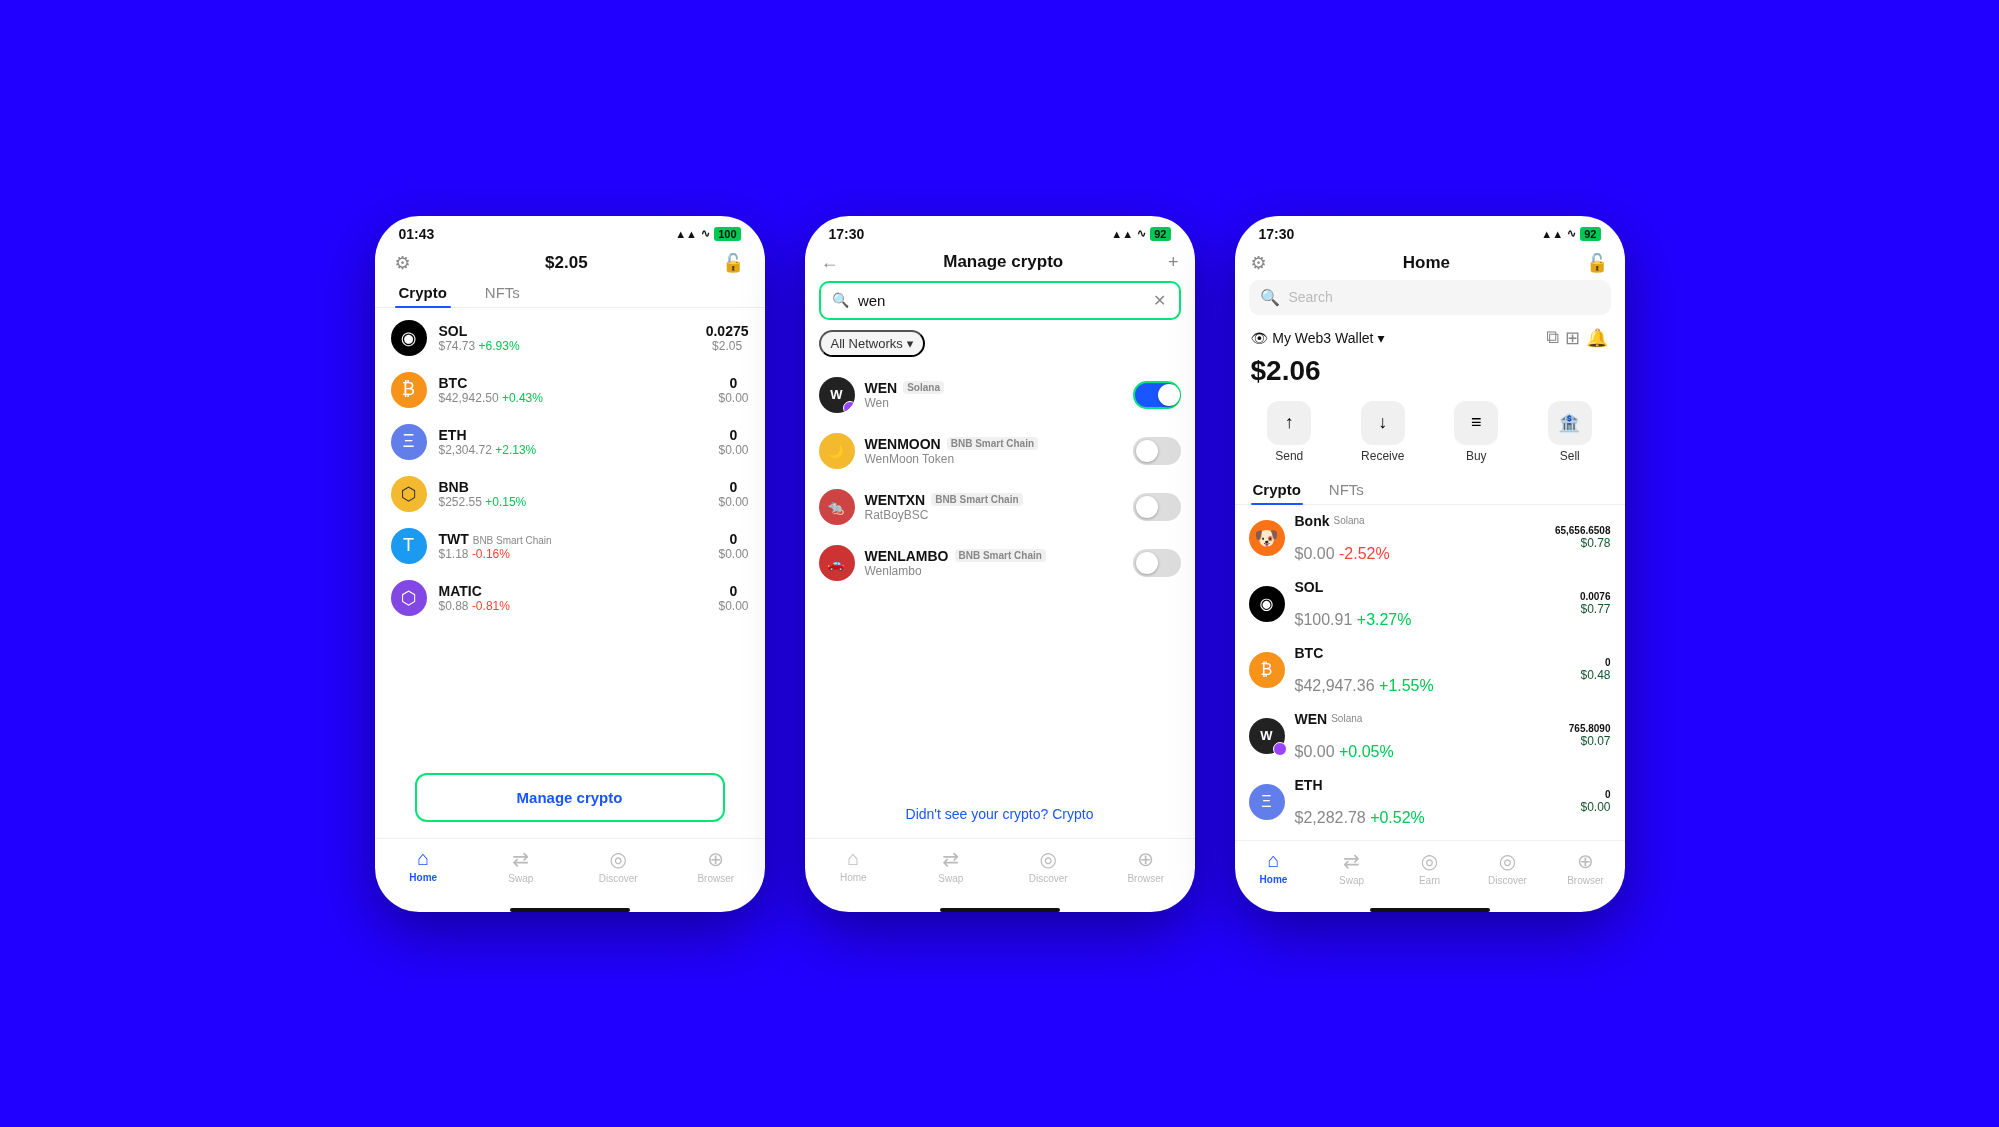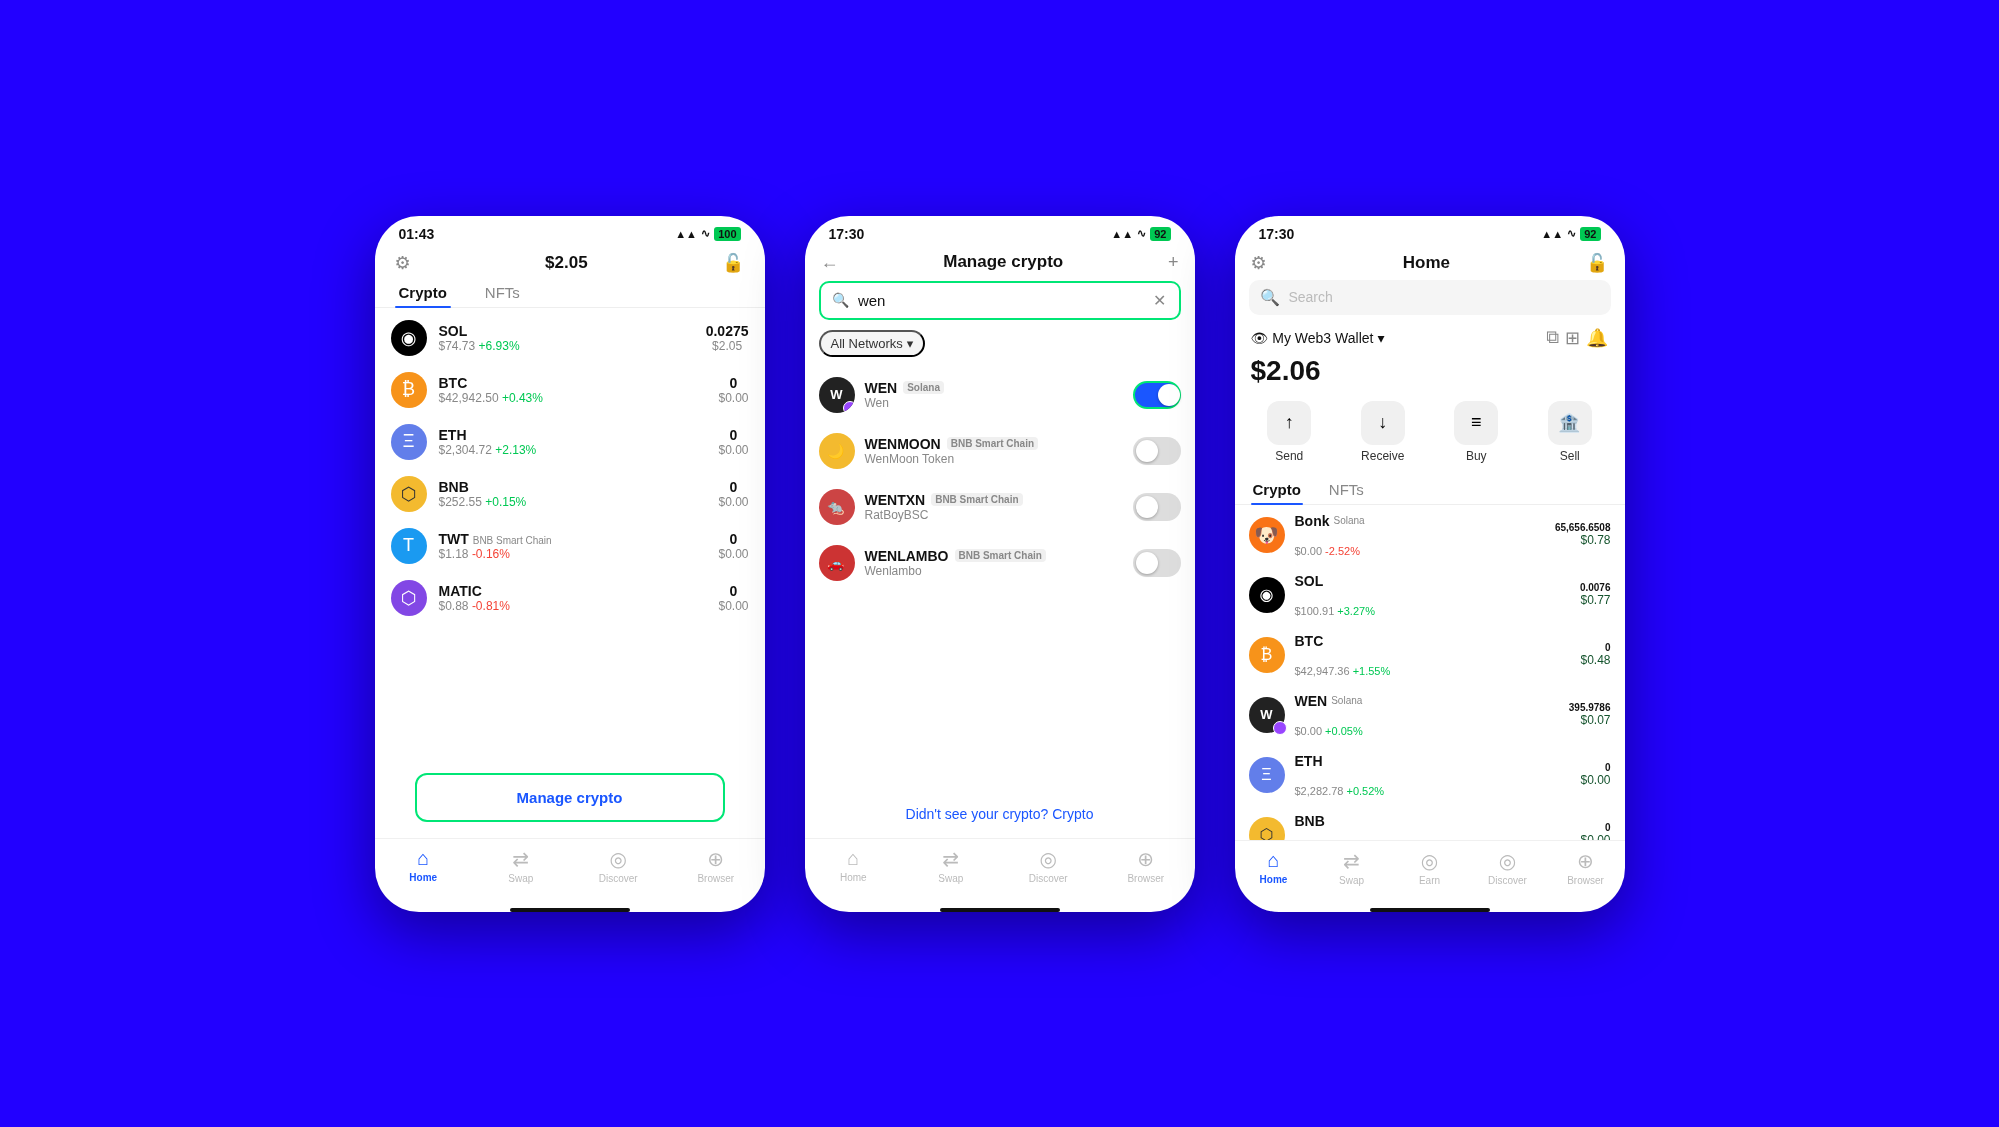--- a/index.html
+++ b/index.html
@@ -334,21 +334,21 @@
       padding: 8px 14px; gap: 10px;
     }
     .p3-icon {
       width: 36px; height: 36px; border-radius: 50%;
       display: flex; align-items: center; justify-content: center;
       font-size: 16px; flex-shrink: 0;
       position: relative;
     }
     .p3-info { flex: 1; }
     .p3-name { font-size: 14px; font-weight: 600; color: #111; display: flex; align-items: center; gap: 4px; }
-    .p3-usd { font-size: 11px; color: #888; margin-top: 16px; }
+    .p3-usd { font-size: 16px; color: #888; margin-top: 16px; }
     .p3-right { text-align: right; }
     .p3-qty { font-size: 10px; font-weight: 600; color: #111; }
     .p3-val { font-size: 12px; color: #14532d; }
 
     
     .icon-sol { background: #000; color: white; }
     .icon-btc { background: #f7931a; color: white; }
     .icon-eth { background: #627eea; color: white; }
     .icon-bnb { background: #f3ba2f; color: #333; }
     .icon-twt { background: #1a9af1; color: white; }
@@ -735,21 +735,21 @@
       <div class="p3-row">
         <div class="p3-icon" style="background:#222;color:white;font-size:13px;font-weight:700;">
           W
           <div style="position:absolute;bottom:-2px;right:-2px;width:14px;height:14px;border-radius:50%;background:#9945ff;border:1px solid white;font-size:7px;display:flex;align-items:center;justify-content:center;"></div>
         </div>
         <div class="p3-info">
           <div class="p3-name">WEN <span style="font-size:10px;color:#888;font-weight:400">Solana</span></div>
           <div class="p3-usd">$0.00 <span style="color:#00c853">+0.05%</span></div>
         </div>
         <div class="p3-right">
-          <div class="p3-qty">395.9786</div>
+          <div class="p3-qty">765.8090</div>
           <div class="p3-val">$0.07</div>
         </div>
       </div>
 
       <div class="p3-row">
         <div class="p3-icon icon-eth">Ξ</div>
         <div class="p3-info">
           <div class="p3-name">ETH</div>
           <div class="p3-usd">$2,282.78 <span style="color:#00c853">+0.52%</span></div>
         </div>

